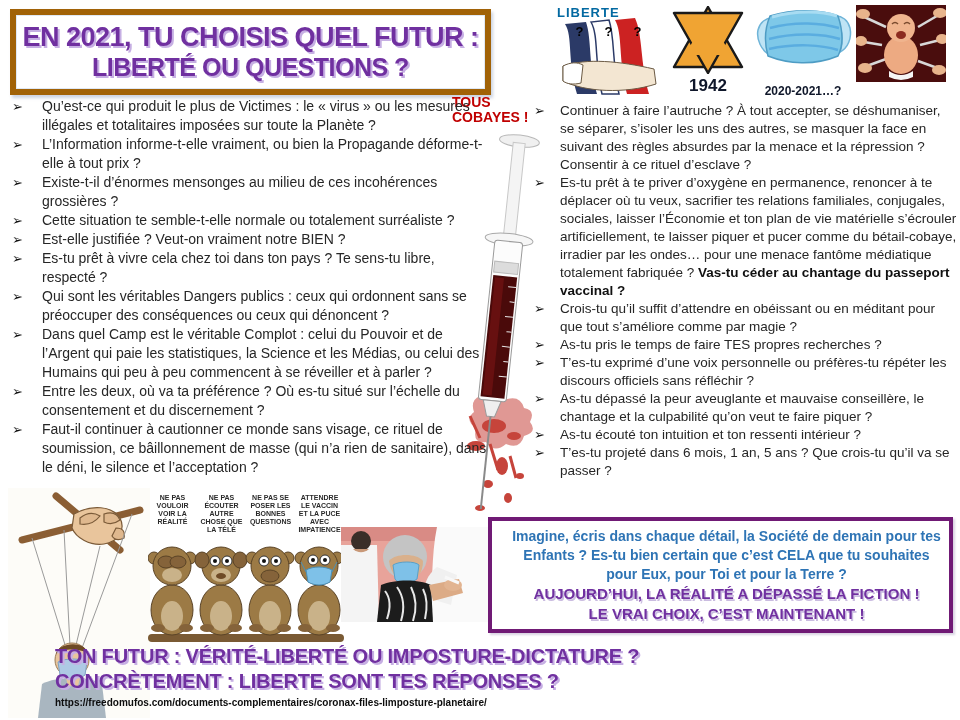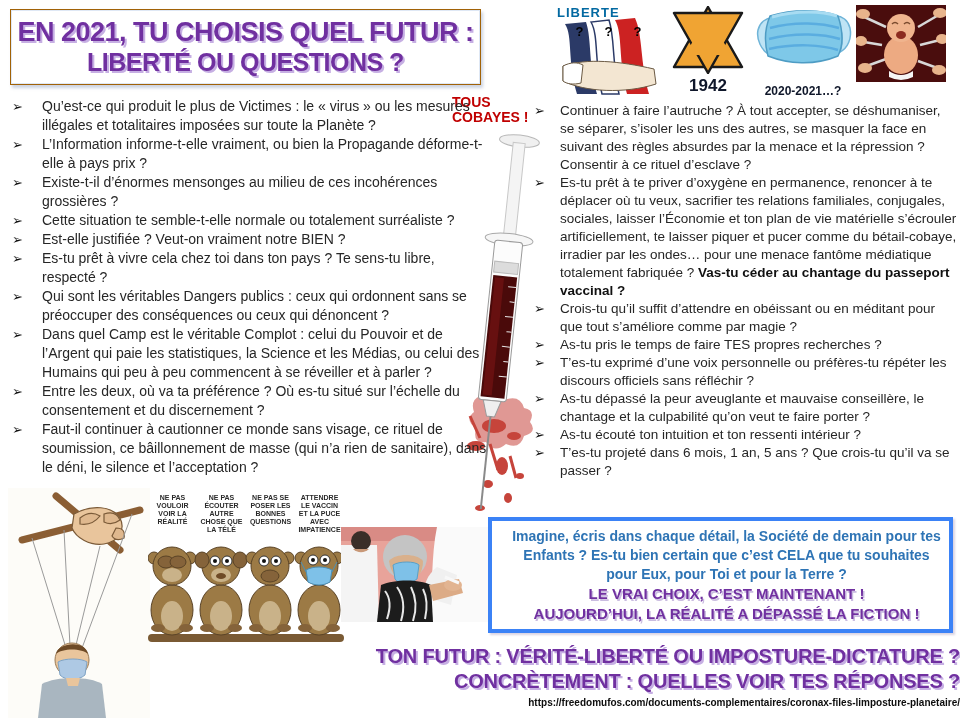--- a/index.html
+++ b/index.html
@@ -4,21 +4,21 @@
 <style>
   html,body { margin:0; padding:0; }
   .page {
     position:relative; width:960px; height:720px; background:#ffffff;
     font-family:"Liberation Sans", sans-serif; overflow:hidden; color:#262626;
   }
 
   
   .title-box {
     position:absolute; left:10px; top:9px; width:469px; height:74px;
-    border:1px solid #a16207; background:#fff;
+    border:6px solid #a16207; background:#fff;
     display:flex; flex-direction:column; align-items:center; justify-content:center;
     box-shadow:2px 3px 3px rgba(110,130,170,.35), inset 0 0 0 1px #dfe8f5;
   }
   .title-line { color:#7030A0; font-weight:bold; letter-spacing:-0.5px;
     text-shadow:2px 2px 0 #c6afe3; line-height:1.15; white-space:nowrap; }
   .title-line.l1 { font-size:27px; }
   .title-line.l2 { font-size:25px; }
 
   
   .fig { position:absolute; }
@@ -38,33 +38,33 @@
   .arrow { flex:0 0 30px; width:30px; padding-left:2px; font-size:13px; color:#111; }
   .right-col .arrow { flex:0 0 26px; width:26px; }
   .btext { flex:1; }
   .btext b { color:#111; }
 
   .tous-cobayes { position:absolute; left:452px; top:95px; width:92px; text-align:left;
     color:#C00000; font-weight:bold; font-size:14px; line-height:15px; }
 
   
   .imagine-box { position:absolute; left:488px; top:517px; width:465px; height:116px;
-    border:4px solid #3b82f6; background:#fff; box-sizing:border-box;
+    border:4px solid #701a75; background:#fff; box-sizing:border-box;
     text-align:center; padding:6px 6px 0 18px; box-shadow:2px 2px 2px rgba(130,110,160,.3); }
   .imagine-blue   { color:#2E74B5; font-weight:bold; font-size:14px; line-height:19px; }
   .imagine-purple { color:#7030A0; font-weight:bold; font-size:15px; line-height:20px;
     text-shadow:1.5px 1.5px 0 #cabce0; }
 
   
   .monkeys-fig { left:148px; top:492px; width:196px; height:158px; }
   .monkey-captions { display:flex; position:absolute; top:2px; left:0; right:0; }
   .monkey-caption { width:25%; font-size:7px; font-weight:bold; line-height:8px;
     text-align:center; color:#2a2a2a; padding:0 2px; box-sizing:border-box; }
 
-  .footer { position:absolute; left:55px; top:644px; width:905px; text-align:right; }
+  .footer { position:absolute; left:55px; top:644px; width:905px; text-align:left; }
   .footer-line { color:#7030A0; font-weight:bold; font-size:20px; line-height:25px;
     letter-spacing:-0.2px; text-shadow:2px 2px 0 #c6afe3; }
   .footer-url { color:#0d0d0d; font-weight:bold; font-size:10px; margin-top:3px; }
 </style>
 </head>
 <body>
 
 <div class="page">
 
   <div class="title-box">
@@ -181,21 +181,21 @@
     </svg>
   </div>
 
   <div class="bullet-col left-col">
       <div class="bullet-item">
         <span class="arrow">➢</span>
         <span class="btext">Qu’est-ce qui produit le plus de Victimes : le « virus » ou les mesures illégales et totalitaires imposées sur toute la Planète ?</span>
       </div>
       <div class="bullet-item">
         <span class="arrow">➢</span>
-        <span class="btext">L’Information informe-t-elle vraiment, ou bien la Propagande déforme-t-elle à pays prix ?</span>
+        <span class="btext">L’Information informe-t-elle vraiment, ou bien la Propagande déforme-t-elle à tout prix ?</span>
       </div>
       <div class="bullet-item">
         <span class="arrow">➢</span>
         <span class="btext">Existe-t-il d’énormes mensonges au milieu de ces incohérences grossières ?</span>
       </div>
       <div class="bullet-item">
         <span class="arrow">➢</span>
         <span class="btext">Cette situation te semble-t-elle normale ou totalement surréaliste ?</span>
       </div>
       <div class="bullet-item">
@@ -240,21 +240,21 @@
       <div class="bullet-item">
         <span class="arrow">➢</span>
         <span class="btext"><span>As-tu pris le temps de faire TES propres recherches ?</span></span>
       </div>
       <div class="bullet-item">
         <span class="arrow">➢</span>
         <span class="btext"><span>T’es-tu exprimé d’une voix personnelle ou préfères-tu répéter les discours officiels sans réfléchir ?</span></span>
       </div>
       <div class="bullet-item">
         <span class="arrow">➢</span>
-        <span class="btext"><span>As-tu dépassé la peur aveuglante et mauvaise conseillère, le chantage et la culpabilité qu’on veut te faire porter ?</span></span>
+        <span class="btext"><span>As-tu dépassé la peur aveuglante et mauvaise conseillère, le chantage et la culpabilité qu’on veut te faire piquer ?</span></span>
       </div>
       <div class="bullet-item">
         <span class="arrow">➢</span>
         <span class="btext"><span>As-tu écouté ton intuition et ton ressenti intérieur ?</span></span>
       </div>
       <div class="bullet-item">
         <span class="arrow">➢</span>
         <span class="btext"><span>T’es-tu projeté dans 6 mois, 1 an, 5 ans ? Que crois-tu qu’il va se passer ?</span></span>
       </div>
     </div>
@@ -377,23 +377,23 @@
           <path d="M82,62 q6,12 2,30"></path>
       </g>
       <path d="M88,58 L118,52 L122,66 L92,74 Z" fill="#dcab86"></path>
       <ellipse cx="112" cy="58" rx="9" ry="6" fill="#e2b491"></ellipse>
       <line x1="104" y1="50" x2="118" y2="56" stroke="#f8f8f8" stroke-width="3"></line>
     </svg>
   </div>
 
   <div class="imagine-box">
     <div class="imagine-blue">Imagine, écris dans chaque détail, la Société de demain pour tes Enfants ? Es-tu bien certain que c’est CELA que tu souhaites pour Eux, pour Toi et pour la Terre ?</div>
+    <div class="imagine-purple">AUJOURD’HUI, LA RÉALITÉ A DÉPASSÉ LA FICTION !</div>
     <div class="imagine-purple">LE VRAI CHOIX, C’EST MAINTENANT !</div>
-    <div class="imagine-purple">AUJOURD’HUI, LA RÉALITÉ A DÉPASSÉ LA FICTION !</div>
   </div>
 
   <div class="footer">
     <div class="footer-line">TON FUTUR : VÉRITÉ-LIBERTÉ OU IMPOSTURE-DICTATURE ?</div>
-    <div class="footer-line">CONCRÈTEMENT : QUELLES VOIR TES RÉPONSES ?</div>
+    <div class="footer-line">CONCRÈTEMENT : LIBERTE SONT TES RÉPONSES ?</div>
     <div class="footer-url">https://freedomufos.com/documents-complementaires/coronax-files-limposture-planetaire/</div>
   </div>
 
 </div>
 
 </body></html>

